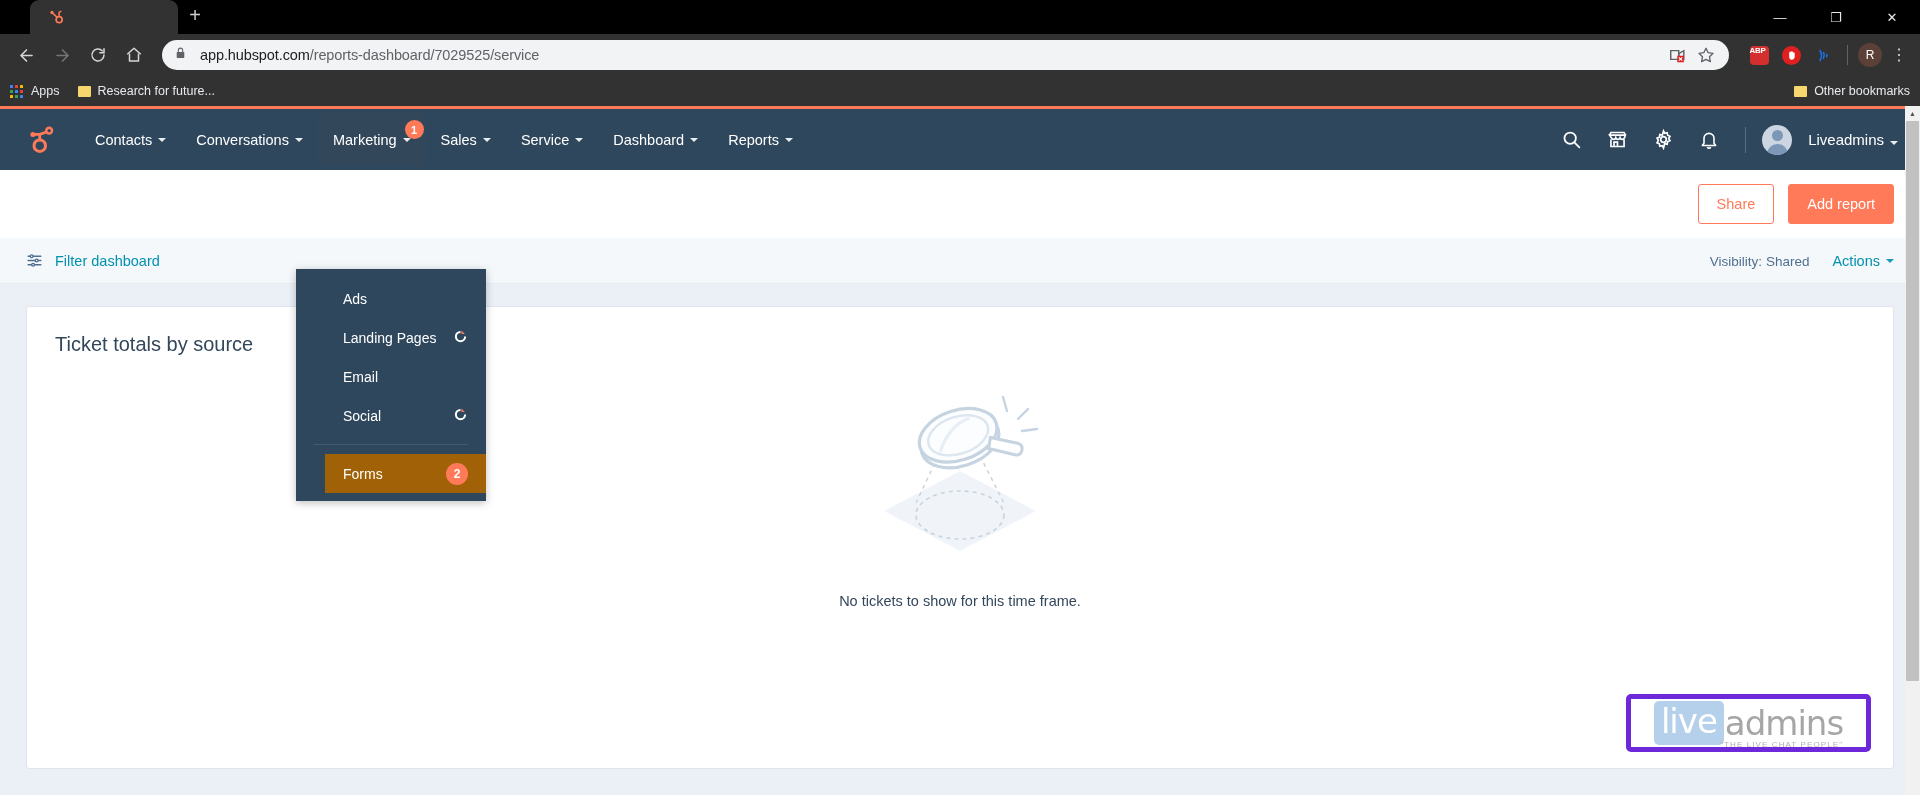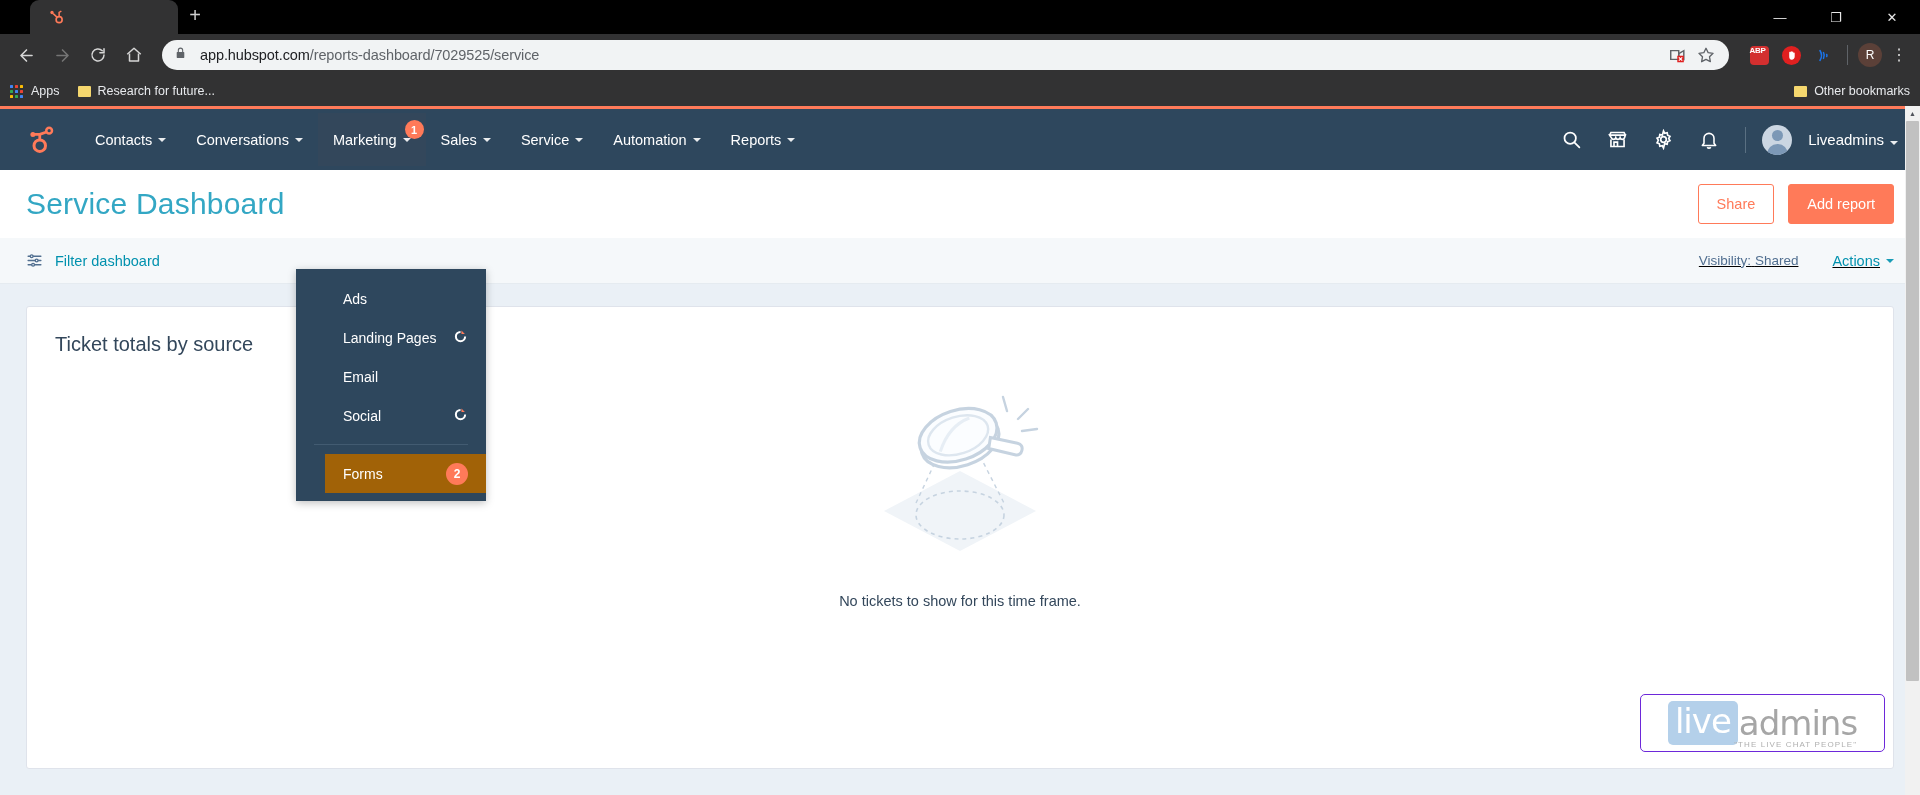--- a/index.html
+++ b/index.html
@@ -171,41 +171,41 @@
   .btn-primary { background: #ff7a59; color: #fff; border: 1px solid #ff7a59; }
   .lock-sm { margin-left: 9px; display: flex; }
 
   
   .filter-bar {
     height: 46px; background: #f5f8fa; display: flex; align-items: center;
     padding: 0 26px; position: relative; border-bottom: 1px solid #e5ebf0;
   }
   .filter-link { display: flex; align-items: center; color: #0091ae; font-size: 14.5px; }
   .filter-icon { margin-right: 12px; display: flex; }
-  .filter-right { position: absolute; right: 26px; display: flex; align-items: flex-start; gap: 34px; text-decoration: underline; }
+  .filter-right { position: absolute; right: 26px; display: flex; align-items: flex-end; gap: 23px; }
   .visibility { font-size: 13.5px; color: #516f90; }
   .actions-link { color: #0091ae; font-size: 14.5px; display: flex; align-items: center; }
 
   
   .board { background: #eaf0f6; padding: 22px 26px 0; height: 100%; }
   .card {
     background: #fff; border: 1px solid #dfe3eb; border-radius: 3px;
     height: 463px; position: relative; padding: 26px 28px;
   }
   .card-title { font-size: 20px; color: #33475b; font-weight: 400; }
   .card-sub { font-size: 12.5px; color: #7c98b6; margin-top: 12px; }
   .empty {
     position: absolute; left: 0; right: 0; top: 86px; display: flex;
     flex-direction: column; align-items: center;
   }
   .empty-text { font-size: 14.5px; color: #33475b; margin-top: 26px; }
 
   .logo-widget {
-    position: absolute; right: 8px; bottom: 16px; width: 245px; height: 58px;
-    background: #fff; border: 1px solid #6d28d9; border-radius: 5px;
+    position: absolute; right: 22px; bottom: 16px; width: 245px; height: 58px;
+    background: #fff; border: 5px solid #6d28d9; border-radius: 5px;
     display: flex; align-items: center; justify-content: center;
   }
   .logo-live {
     background: #b4d0ea; color: #fff; font-size: 34px; line-height: 1;
     padding: 3px 7px 7px; border-radius: 5px; letter-spacing: -1px;
     font-family: "DejaVu Sans", sans-serif; font-weight: 400;
   }
   .logo-admins {
     color: #a6a6a6; font-size: 34px; line-height: 1; letter-spacing: -1px;
     font-family: "DejaVu Sans", sans-serif; margin-left: 1px; position: relative;
@@ -375,21 +375,21 @@
       </div>
       <div class="hs-navitem">
         <span>Sales</span>
           <i class="caret"></i>
       </div>
       <div class="hs-navitem">
         <span>Service</span>
           <i class="caret"></i>
       </div>
       <div class="hs-navitem">
-        <span>Automation</span>
+        <span>Dashboard</span>
           <i class="caret"></i>
       </div>
       <div class="hs-navitem">
         <span>Reports</span>
           <i class="caret"></i>
       </div>
 
       <div class="hs-nav-right">
         <div class="hs-icon-btn">
           <svg width="21" height="21" viewBox="0 0 24 24" fill="none" stroke="#fff" stroke-width="2" stroke-linecap="round">
@@ -417,21 +417,20 @@
               <path d="M10 20.5a2.2 2.2 0 0 0 4 0"></path>
           </svg>
         </div>
         <div class="hs-divider"></div>
         <div class="hs-avatar"></div>
         <span class="hs-user"><span>Liveadmins</span><i class="caret"></i></span>
       </div>
     </div>
 
     <div class="page-head">
-      <div class="page-title">Service Dashboard</div>
       <div class="head-actions">
         <div class="btn btn-outline">Share</div>
         <div class="btn btn-primary">Add report</div>
       </div>
     </div>
 
     <div class="filter-bar">
       <div class="filter-link">
         <span class="filter-icon">
           <svg width="17" height="17" viewBox="0 0 24 24" fill="none" stroke="#516f90" stroke-width="1.9" stroke-linecap="round">

